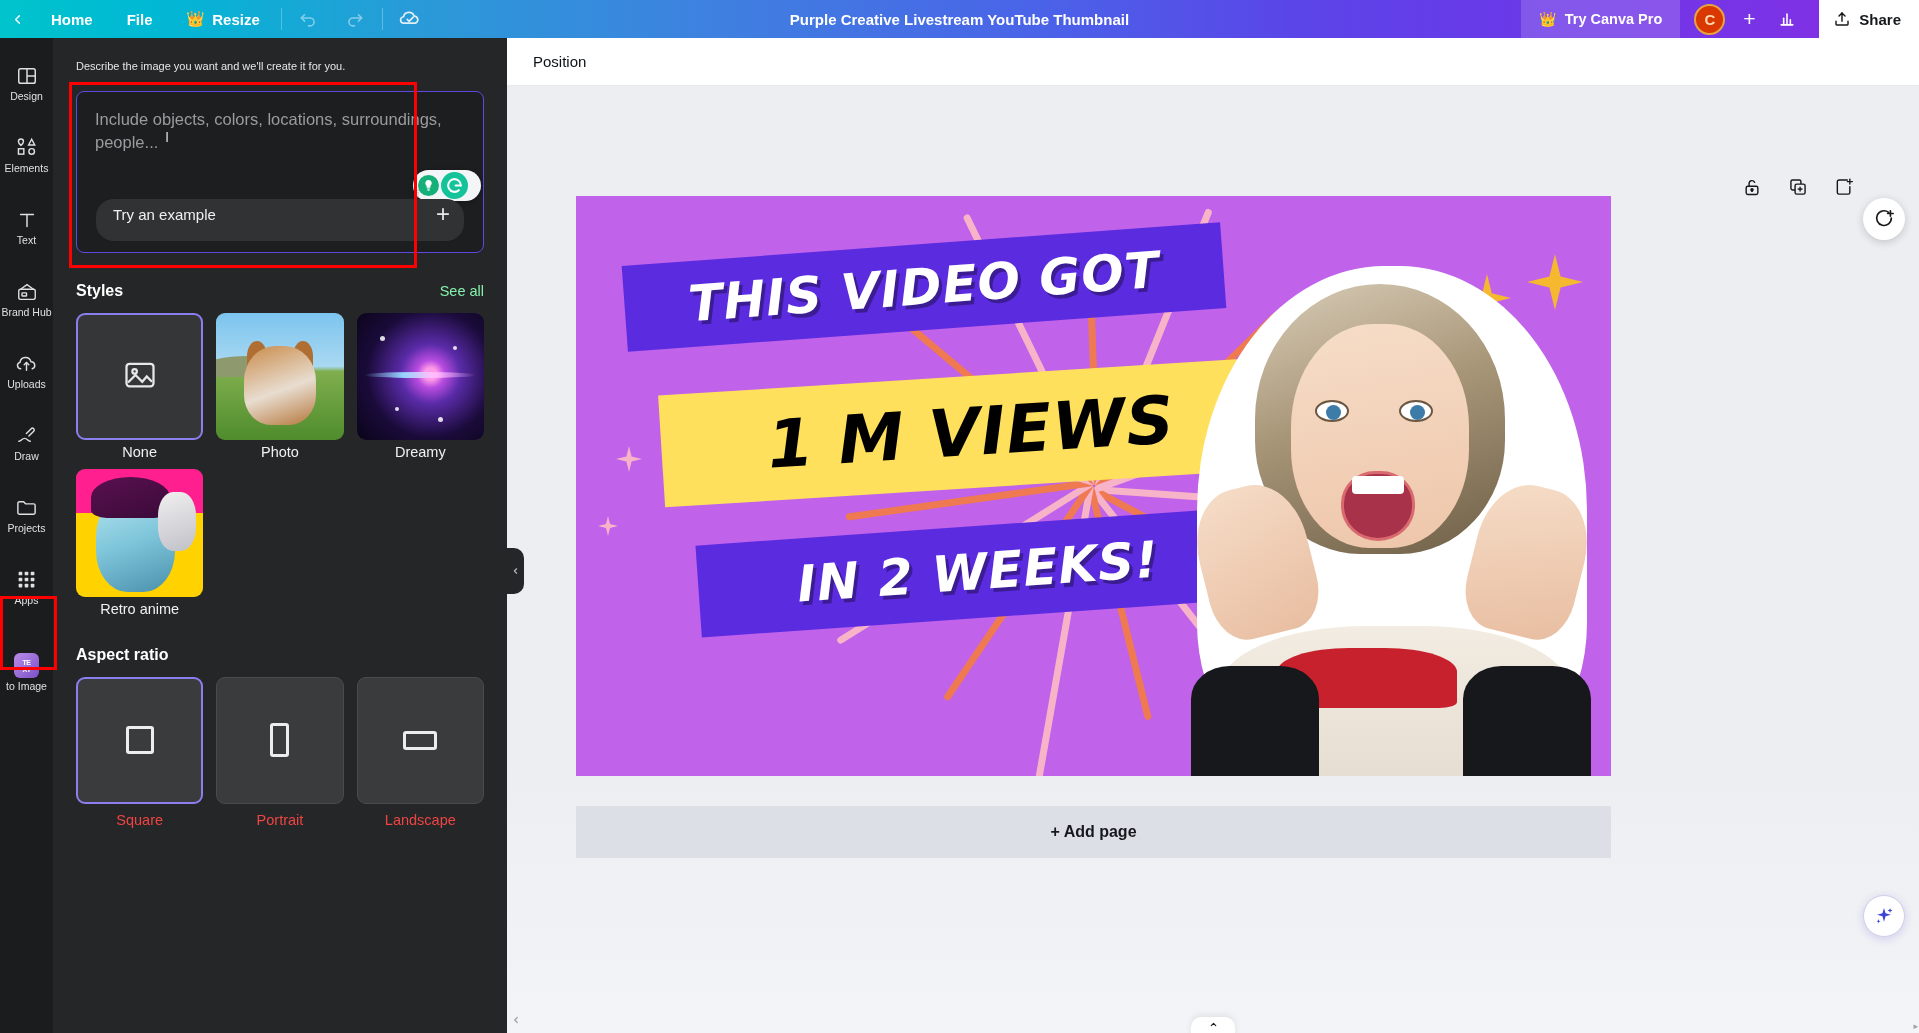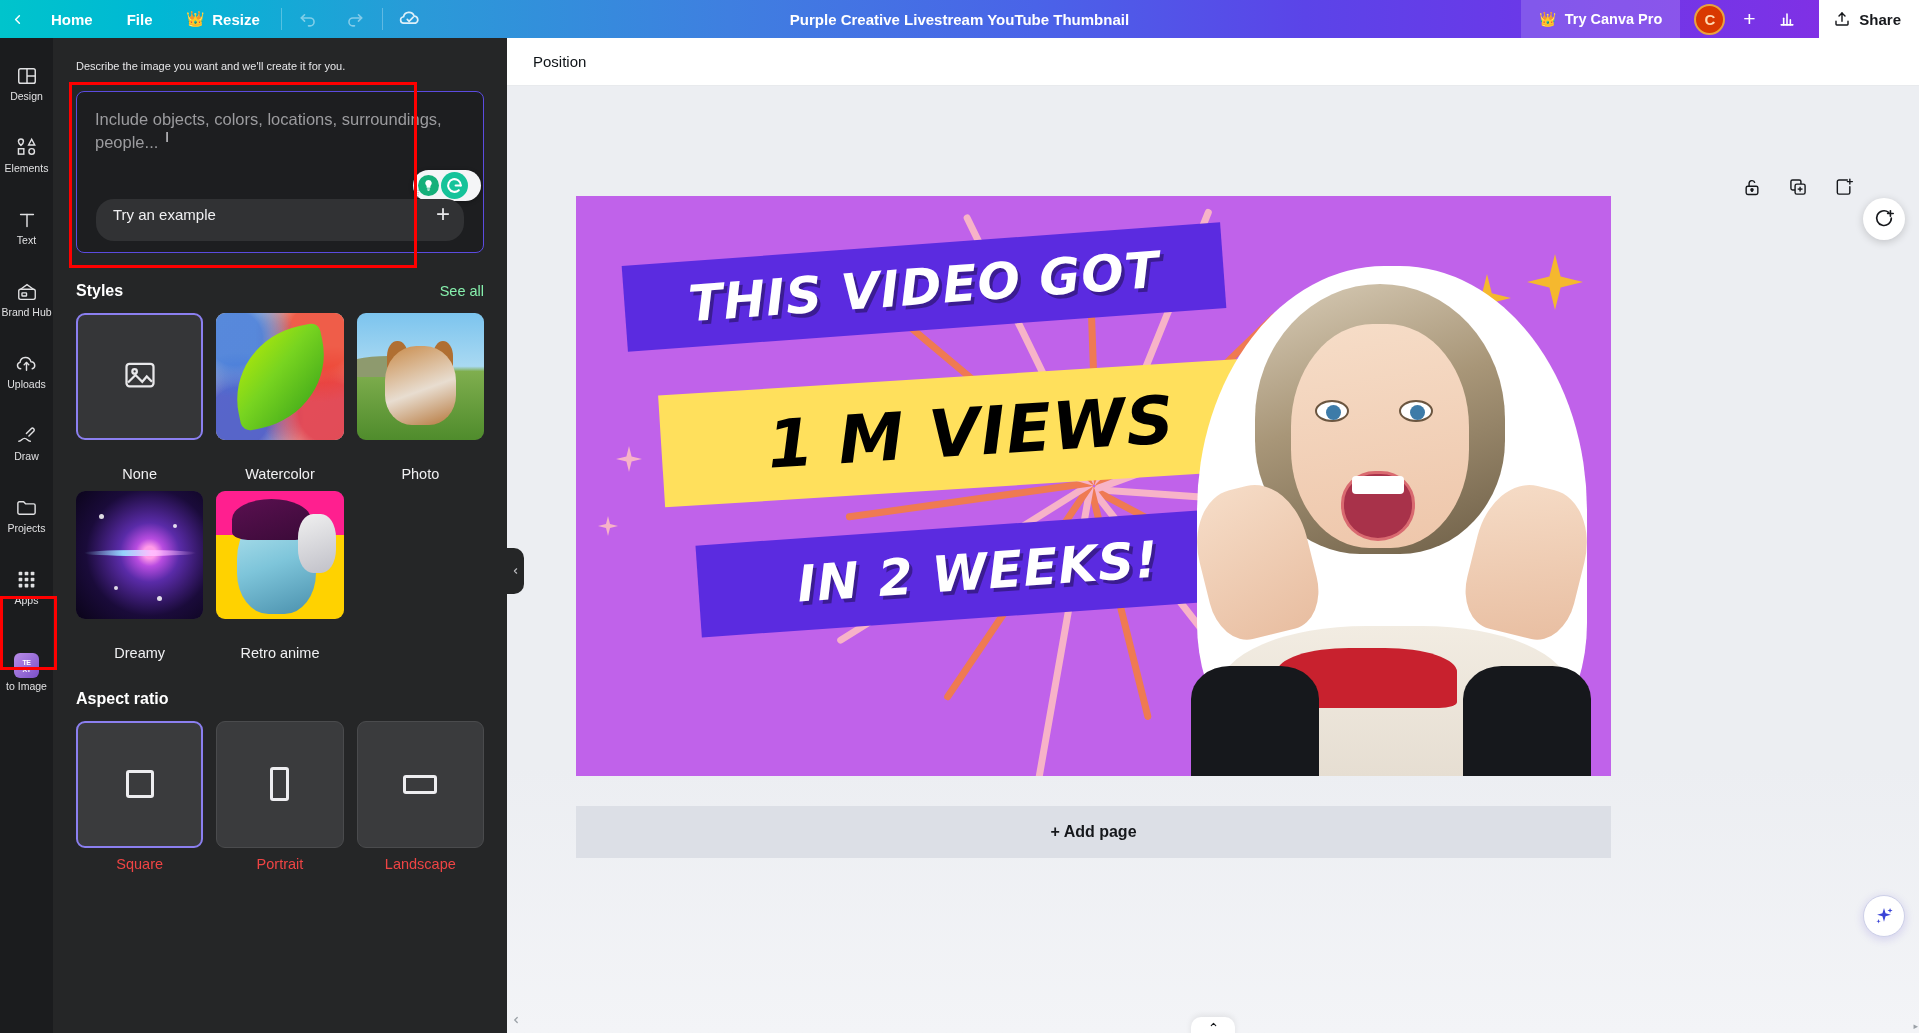--- a/index.html
+++ b/index.html
@@ -237,21 +237,21 @@
     overflow: hidden; position: relative;
     background: #3a3b3d;
   }
   .style-thumb.sel {
     border: 2px solid #8b7ff0;
     background: #353638;
     display: flex; align-items: center; justify-content: center;
   }
   .style-label {
     color: #f0f0f2; font-size: 14.5px;
-    margin-top: 26px; text-align: center;
+    margin-top: 4px; text-align: center;
     white-space: nowrap;
   }
   
   .art-filmic {
     width: 100%; height: 100%;
     background:
       linear-gradient(90deg, #e9e6e0 0%, #e9e6e0 45%, #1f3a33 45%, #16302c 100%);
     position: relative;
   }
   .art-filmic .win {
@@ -783,28 +783,20 @@
                 <rect x="3" y="4.5" width="18" height="15" rx="2"></rect>
                 <circle cx="8.4" cy="9.6" r="1.5"></circle>
                 <path d="m4 17 5-5 4.5 4.5L16.5 13 20 16.5"></path>
               </svg>
           </span>
         </div>
         <div class="style-label">None</div>
       </div>
 
 
-      <div class="style-cell">
-        <div class="style-thumb">
-          <div class="art-water">
-              <div class="leaf"></div>
-            </div>
-        </div>
-        <div class="style-label">Watercolor</div>
-      </div>
 
       <div class="style-cell">
         <div class="style-thumb">
           <div class="art-photo">
             <div class="hill"></div>
             <div class="ear" style="left:24%"></div>
               <div class="ear" style="left:60%"></div>
             <div class="dog"></div>
           </div>
         </div>

